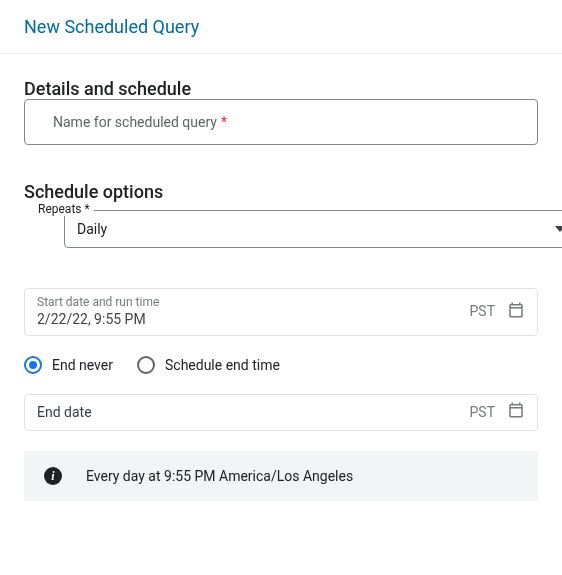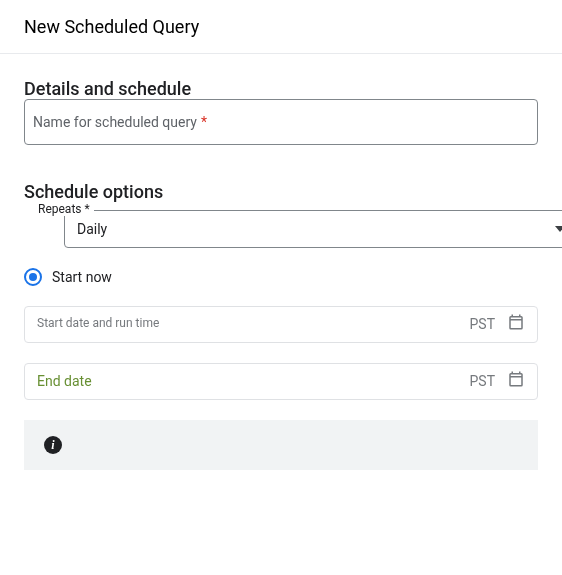--- a/index.html
+++ b/index.html
@@ -10,39 +10,39 @@
       background: #fff;
       width: 562px;
     }
     .header {
       padding: 16px 24px;
       border-bottom: 1px solid #e8eaed;
     }
     .header h1 {
       font-size: 18px;
       font-weight: 400;
-      color: #000000;
+      color: #0369a1;
     }
     .content {
       padding: 24px;
     }
     .section-title {
       font-size: 18px;
       font-weight: 500;
       color: #202124;
     }
     .section-title.sub {
       margin-top: 36px;
       margin-bottom: 0;
     }
     .placeholder-input {
       width: 100%;
       border: 1px solid #80868b;
       border-radius: 4px;
-      padding: 14px 8px;
+      padding: 14px 28px;
       font-size: 14px;
       color: #5f6368;
       background: #fff;
       display: flex;
       align-items: center;
     }
     .placeholder-input .req { color: #d93025; margin-left: 4px; }
     .select-wrap {
       position: relative;
       margin-top: 8px;
@@ -126,21 +126,21 @@
     .date-inner { flex: 1; }
     .date-label {
       font-size: 12px;
       color: #5f6368;
       margin-bottom: 2px;
     }
     .date-value {
       font-size: 14px;
       color: #202124;
     }
-    .date-value.placeholder { color: #4d7c0f; }
+    .date-value.placeholder { color: #0f172a; }
     .tz {
       font-size: 14px;
       color: #5f6368;
       margin-right: 12px;
     }
     .cal-icon { color: #5f6368; }
     .info-bar {
       margin-top: 20px;
       background: #f1f3f4;
       padding: 16px 20px;
@@ -184,50 +184,58 @@
 
   <div class="select-wrap">
     <span class="select-label">Repeats *</span>
     <div class="select-box">
       <span>Daily</span>
       <span class="chevron"></span>
     </div>
   </div>
 
   <div class="radio-row">
-    <div class="radio-option">
-      <span class="radio-outer selected">
-          <span class="radio-inner"></span>
-        </span>
-      <span class="radio-label">Start now</span>
-    </div>
   </div>
 
   <div class="date-box disabled">
     <div class="date-inner">
       <div class="date-label">Start date and run time</div>
+      <div class="date-value">2/22/22, 9:55 PM</div>
     </div>
     <span class="tz">PST</span>
     <span class="cal-icon">
       <svg width="18" height="18" viewBox="0 0 24 24" fill="#5f6368">
           <path d="M19 4h-1V2h-2v2H8V2H6v2H5a2 2 0 0 0-2 2v14a2 2 0 0 0 2 2h14a2 2 0 0 0 2-2V6a2 2 0 0 0-2-2zm0 16H5V10h14v10zm0-12H5V6h14v2z"></path>
         </svg>
     </span>
   </div>
 
+  <div class="radio-row">
+    <div class="radio-option">
+      <span class="radio-outer selected">
+          <span class="radio-inner"></span>
+        </span>
+      <span class="radio-label">End never</span>
+    </div>
+    <div class="radio-option">
+      <span class="radio-outer"></span>
+      <span class="radio-label">Schedule end time</span>
+    </div>
+  </div>
 
   <div class="date-box disabled">
     <div class="date-inner">
       <div class="date-value placeholder">End date</div>
     </div>
     <span class="tz">PST</span>
     <span class="cal-icon">
       <svg width="18" height="18" viewBox="0 0 24 24" fill="#5f6368">
           <path d="M19 4h-1V2h-2v2H8V2H6v2H5a2 2 0 0 0-2 2v14a2 2 0 0 0 2 2h14a2 2 0 0 0 2-2V6a2 2 0 0 0-2-2zm0 16H5V10h14v10zm0-12H5V6h14v2z"></path>
         </svg>
     </span>
   </div>
 
   <div class="info-bar">
     <span class="info-icon">i</span>
+    <span class="info-text">Every day at 9:55 PM America/Los Angeles</span>
   </div>
 
 </div>
 
 </body></html>

